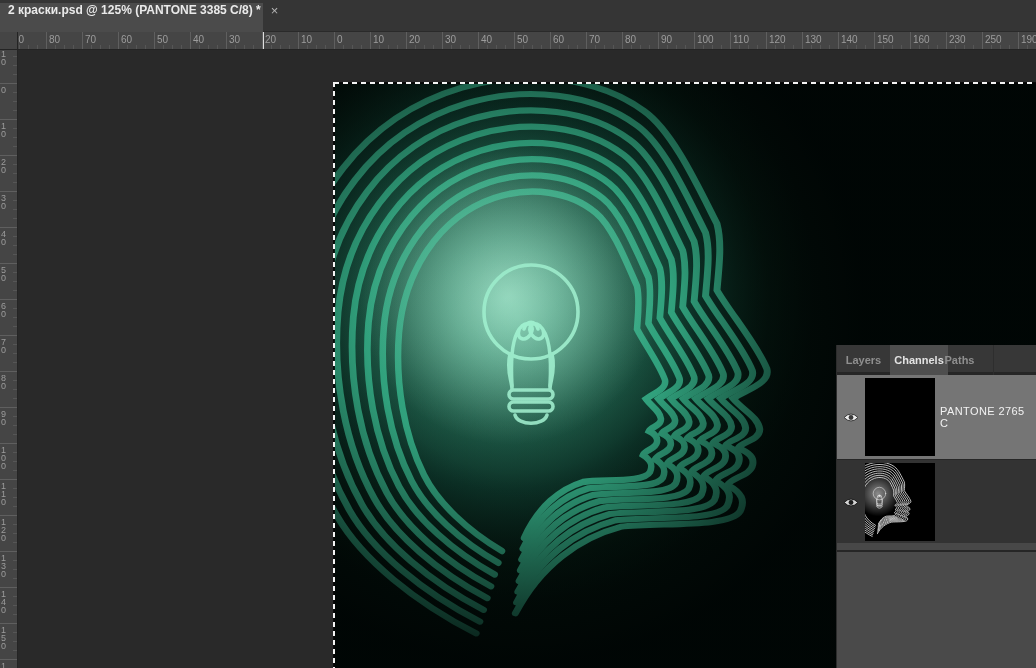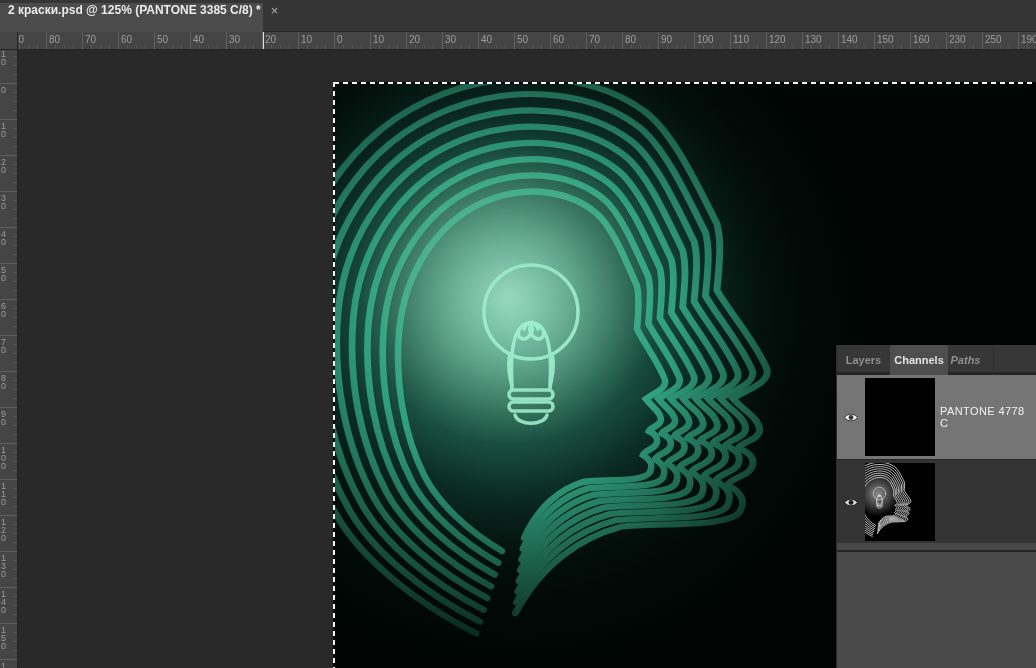--- a/index.html
+++ b/index.html
@@ -355,33 +355,33 @@
     <rect width="702" height="585" fill="url(#mvig)"></rect>
   </svg>
     </div>
   <div class="ants-top"></div>
   <div class="ants-left"></div>
 
   <div class="panel">
     <div class="panel-tabs">
       <div class="ptab" style="left:0;width:53px;">Layers</div>
       <div class="ptab active" style="left:53px;width:58px;">Channels</div>
-      <div class="ptab" style="left:106px;width:45px;font-style:italic;">Paths</div>
+      <div class="ptab" style="left:100px;width:45px;">Paths</div>
       <div class="ptab-sep" style="left:156px;"></div>
     </div>
 
     <div class="chan-row selected">
       <div class="eye-wrap">
         <svg width="16" height="11" viewBox="0 0 16 11">
           <path d="M1 5.5 Q8 -1.5 15 5.5 Q8 12.5 1 5.5 Z" fill="#efefef" stroke="#3a3a3a" stroke-width="1"></path>
           <circle cx="8" cy="5.5" r="2.4" fill="#3a3a3a"></circle>
         </svg>
       </div>
       <div class="thumb"></div>
-      <div class="chan-label">PANTONE 4778 C</div>
+      <div class="chan-label">PANTONE 2765 C</div>
     </div>
 
     <div class="chan-row normal">
       <div class="eye-wrap">
         <svg width="16" height="11" viewBox="0 0 16 11">
           <path d="M1 5.5 Q8 -1.5 15 5.5 Q8 12.5 1 5.5 Z" fill="#d6d6d6" stroke="#1d1d1d" stroke-width="1"></path>
           <circle cx="8" cy="5.5" r="2.4" fill="#1d1d1d"></circle>
         </svg>
       </div>
       <div class="thumb" id="thumb-art"><svg width="100%" height="100%" viewBox="0 0 702 585" preserveAspectRatio="xMidYMid slice">

